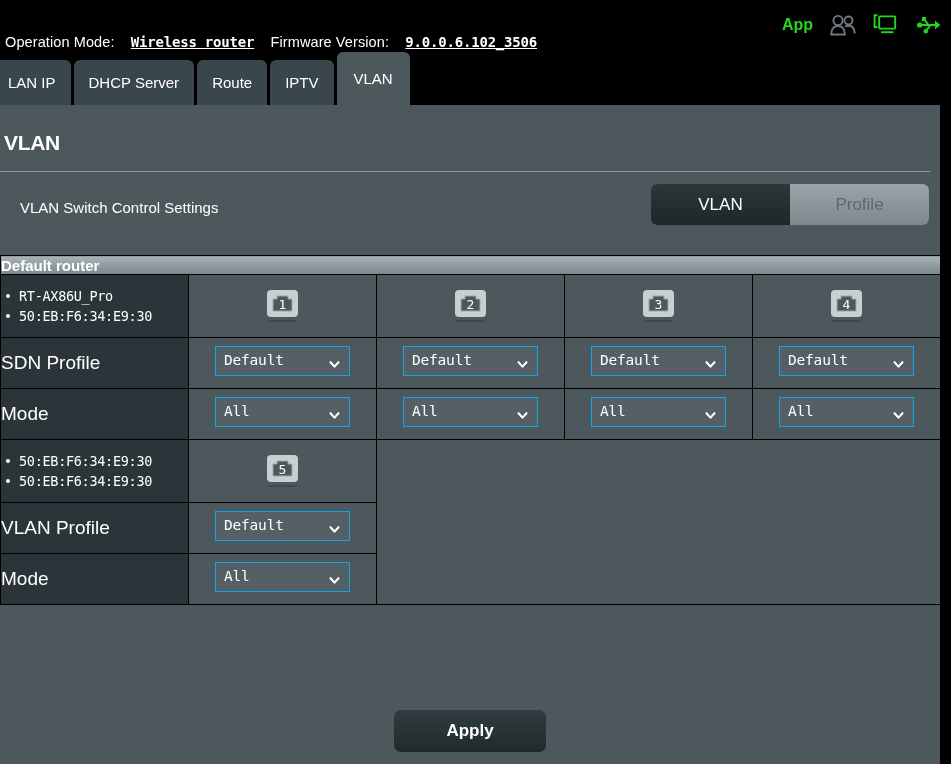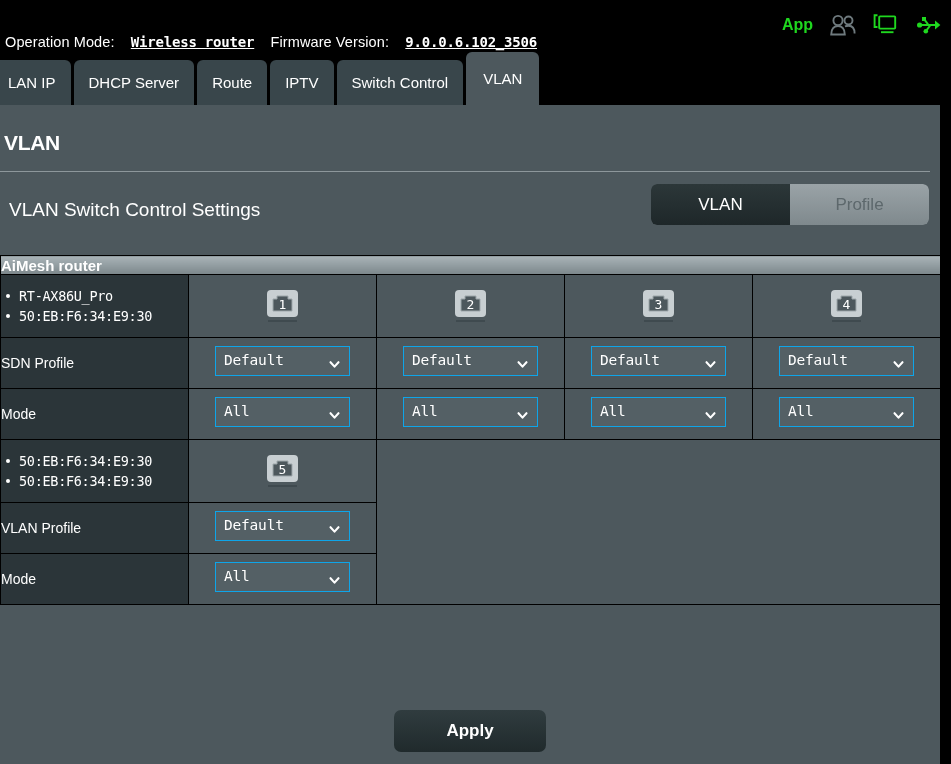--- a/index.html
+++ b/index.html
@@ -129,22 +129,22 @@
   .divider {
     position: absolute;
     left: 0; top: 66px;
     width: 930px;
     height: 1px;
     background: #8d979b;
   }
 
   .settings-label {
     position: absolute;
-    left: 9px; top: 94px;
-    font-size: 19px;
+    left: 20px; top: 94px;
+    font-size: 15px;
     color: #ffffff;
   }
 
   
   .toggle-group {
     position: absolute;
     right: 11px; top: 79px;
     display: flex;
     height: 41px;
     border-radius: 6px;
@@ -193,21 +193,21 @@
     font-weight: bold;
     text-align: left;
     padding: 7px 0 7px 11px;
     height: 18px;
     border-left: none;
     border-right: none;
   }
   td.labelcell {
     background: #2b3539;
     color: #ffffff;
-    font-size: 14px;
+    font-size: 19px;
     padding-left: 11px;
     border-left: none;
   }
   td.infocell {
     background: #2b3539;
     padding: 10px 0 10px 16px;
     border-left: none;
   }
   td.portcell, td.ctlcell {
     background: #4d585d;
@@ -360,21 +360,20 @@
       </span>
     </div>
   </div>
 
   <div class="tabsbar">
     <div class="tabs" id="tabs-container">
         <div class="tab first">LAN IP</div>
         <div class="tab">DHCP Server</div>
         <div class="tab">Route</div>
         <div class="tab">IPTV</div>
-        <div class="tab">Switch Control</div>
         <div class="tab active">VLAN</div>
       </div>
   </div>
 
   <div class="panel">
 
     <div class="page-title">VLAN</div>
     <div class="divider"></div>
 
     <div class="settings-label">VLAN Switch Control Settings</div>
@@ -388,21 +387,21 @@
       <table class="vlan">
         <colgroup>
           <col style="width:188px">
           <col style="width:188px">
           <col style="width:188px">
           <col style="width:188px">
           <col style="width:188px">
         </colgroup>
         <thead>
           <tr class="thead-row">
-            <th colspan="5">AiMesh router</th>
+            <th colspan="5">Default router</th>
           </tr>
         </thead>
         <tbody id="tbody-container">
             <tr>
               <td class="infocell">
                 <ul class="devlist">
                   <li>RT-AX86U_Pro</li>
                   <li>50:EB:F6:34:E9:30</li>
                 </ul>
               </td>

